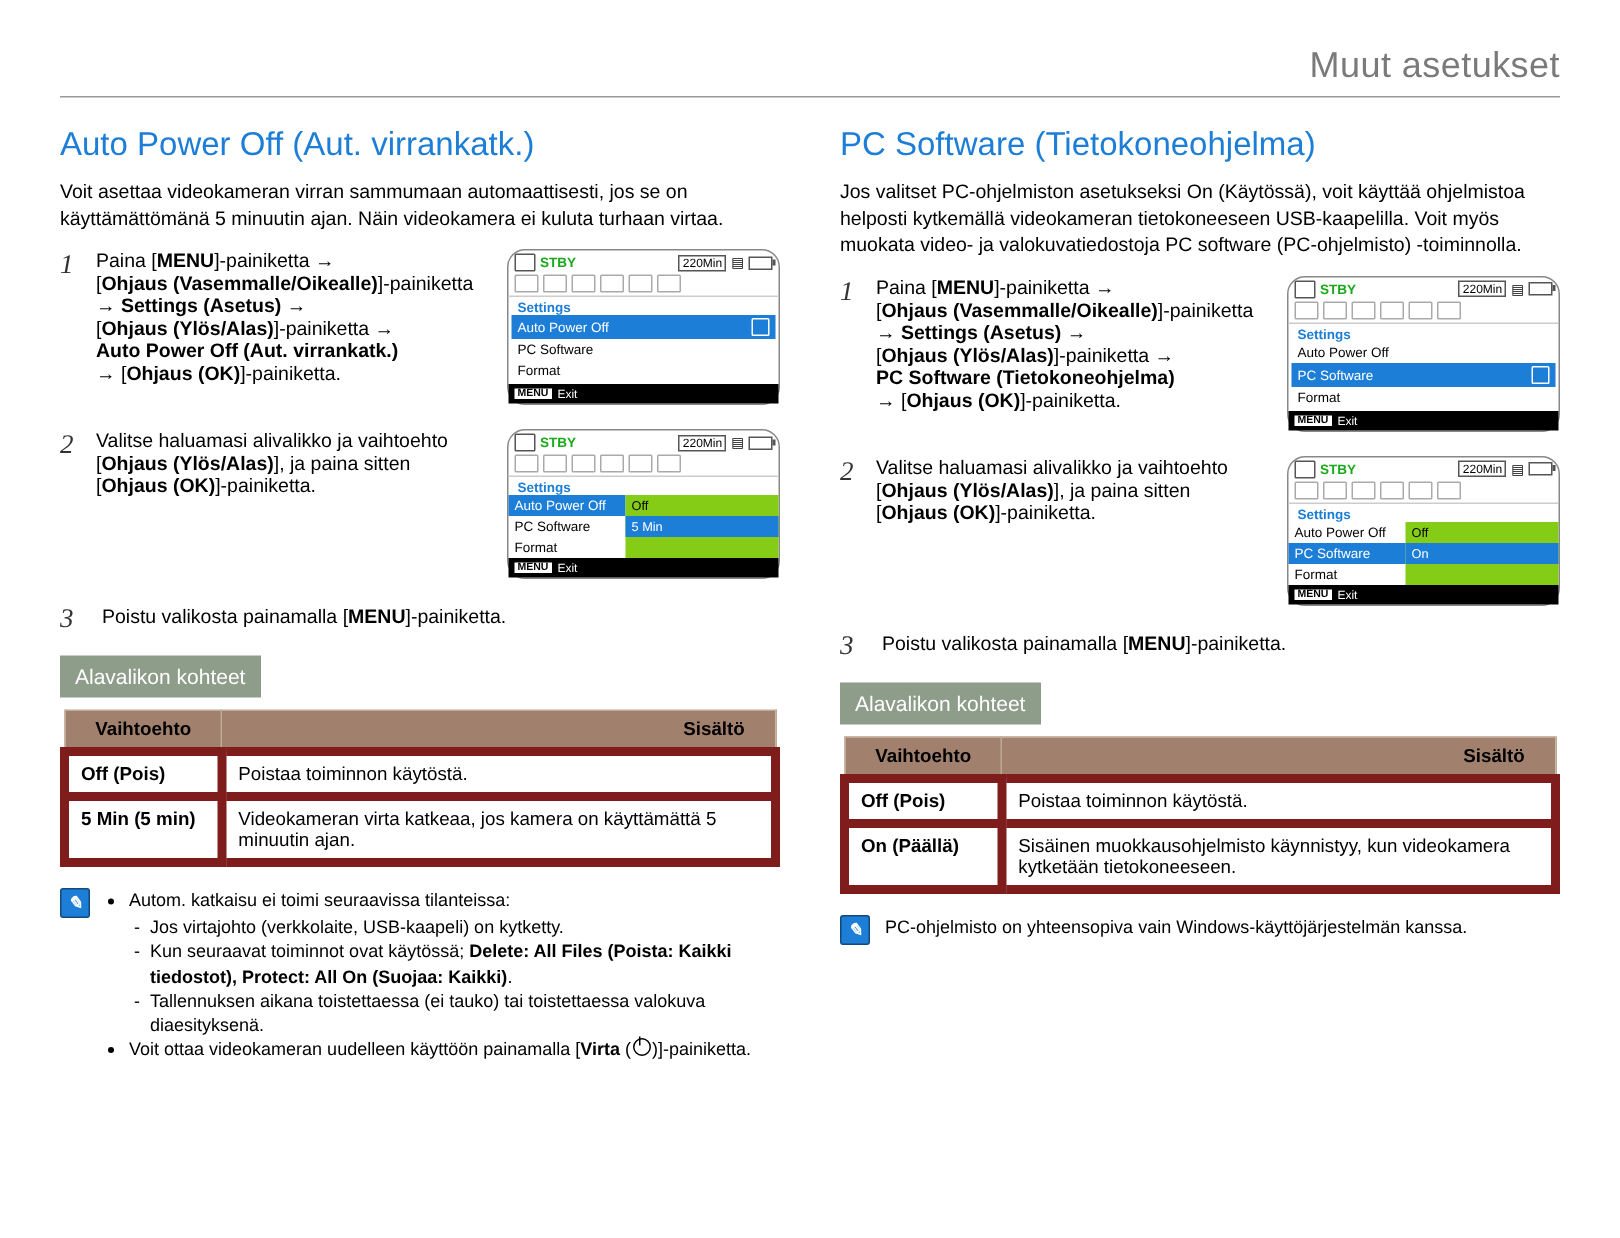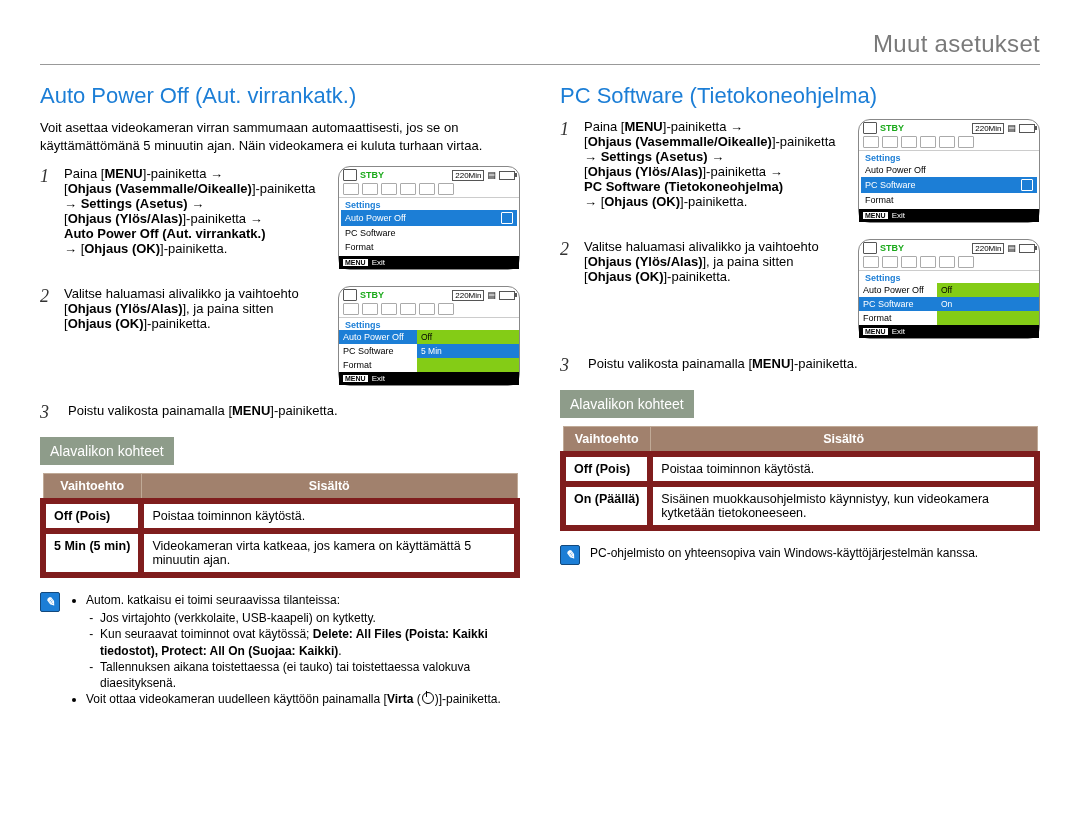--- a/index.html
+++ b/index.html
@@ -125,24 +125,24 @@
     display:inline-block;
   }
   table.subtab {
     border-collapse: collapse;
     width: 100%;
     font-size: 12.5px;
     margin-bottom: 14px;
   }
   table.subtab th {
     background: #a1816d;
-    color: #ffffff;
+    color: #000000;
     font-weight: 700;
-    padding: 5px 8px;
-    text-align: center;
+    padding: 5px 20px;
+    text-align: right;
     border: 1px solid #c0aa97;
   }
   table.subtab td {
     padding: 5px 8px;
     border: 6px solid #7f1d1d;
     vertical-align: top;
   }
   table.subtab td.opt { font-weight:700; white-space:nowrap;}
   .notebox {
     display:flex;
@@ -324,20 +324,21 @@
               <li>Tallennuksen aikana toistettaessa (ei tauko) tai toistettaessa valokuva diaesityksenä.</li>
             </ul>
           </li>
           <li><span>Voit ottaa videokameran uudelleen käyttöön painamalla [</span><b>Virta</b><span> (</span><span class="powericon"></span><span>)]-painiketta.</span></li>
         </ul>
       </div>
     </div>
 
     <div class="col">
       <h2 class="section-title">PC Software (Tietokoneohjelma)</h2>
+      <div class="intro">Jos valitset PC-ohjelmiston asetukseksi On (Käytössä), voit käyttää ohjelmistoa helposti kytkemällä videokameran tietokoneeseen USB-kaapelilla. Voit myös muokata video- ja valokuvatiedostoja PC software (PC-ohjelmisto) -toiminnolla.</div>
 
       <ol class="steps">
         <li>
           <div class="step-row">
             <span class="step-num">1</span>
             <div class="step-text">
               <span>Paina [</span><b>MENU</b><span>]-painiketta </span><span class="arrow">→</span>
               <br><span>[</span><b>Ohjaus (Vasemmalle/Oikealle)</b><span>]-painiketta </span><span class="arrow">→</span> <b>Settings (Asetus)</b><span> </span><span class="arrow">→</span>
               <br><span>[</span><b>Ohjaus (Ylös/Alas)</b><span>]-painiketta </span><span class="arrow">→</span>
               <br><b>PC Software (Tietokoneohjelma)</b>

